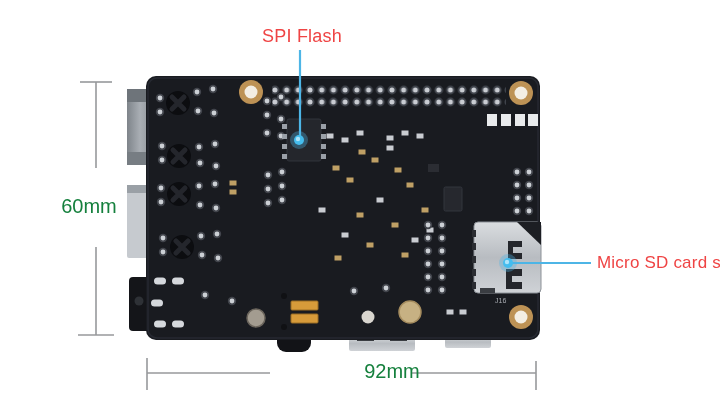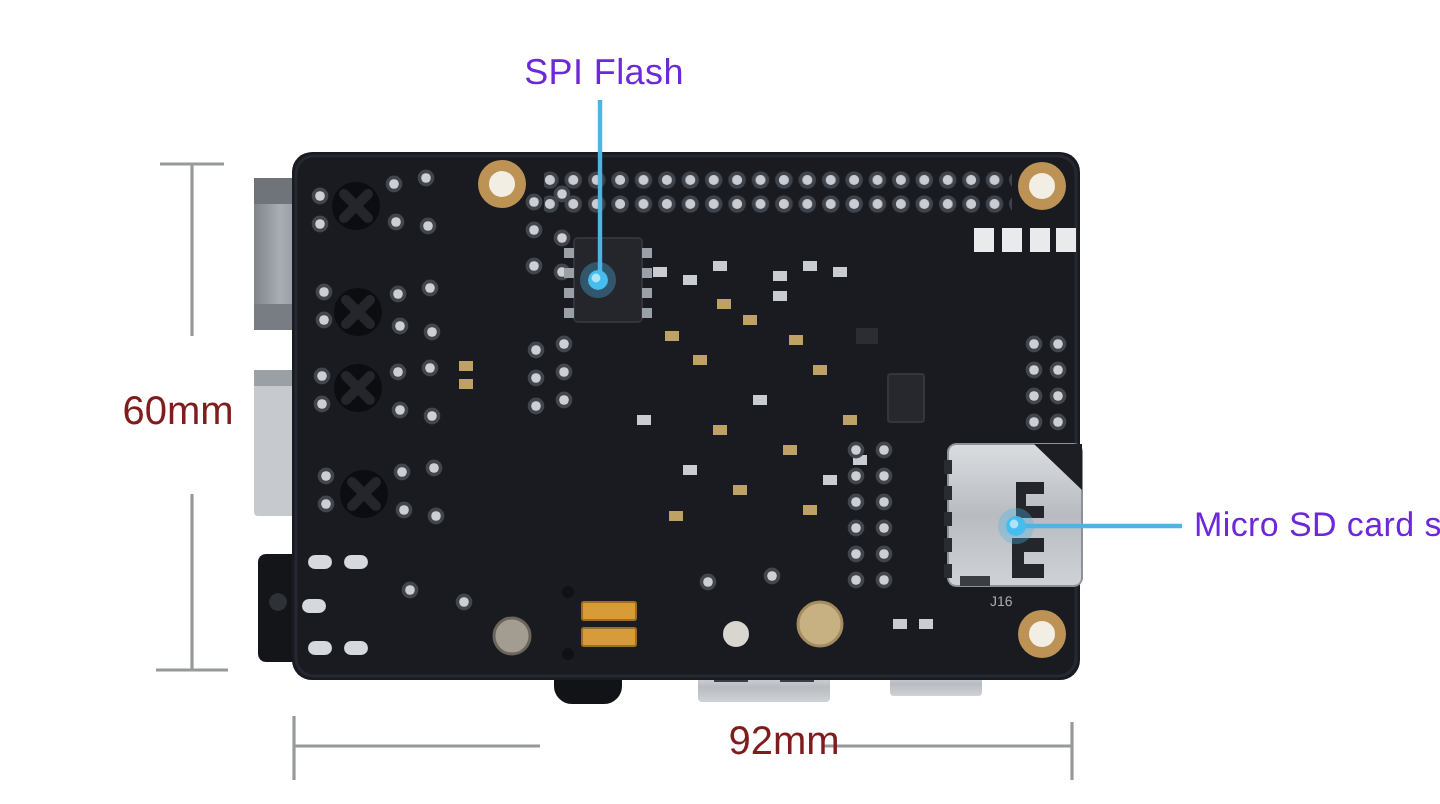--- a/index.html
+++ b/index.html
@@ -2,25 +2,25 @@
 <html><head>
 <meta charset="utf-8">
 <style>
   html,body{margin:0;padding:0;background:#fff;}
   .stage{
     position:relative;width:720px;height:402px;background:#ffffff;
     font-family:"Liberation Sans", sans-serif;overflow:hidden;
   }
   .stage svg{position:absolute;left:0;top:0;}
   .callout-label{
-    position:absolute;color:#6d28d9;font-size:18px;line-height:1.1;
+    position:absolute;color:#ef4444;font-size:18px;line-height:1.1;
     white-space:nowrap;letter-spacing:.2px;
   }
   .dim-label{
-    position:absolute;color:#7f1d1d;font-size:20px;line-height:1;white-space:nowrap;
+    position:absolute;color:#15803d;font-size:20px;line-height:1;white-space:nowrap;
   }
   .center-x{transform:translateX(-50%);}
 </style>
 </head>
 <body>
 
 <div class="stage">
 
   <svg width="720" height="402" viewBox="0 0 720 402">
     <defs>

